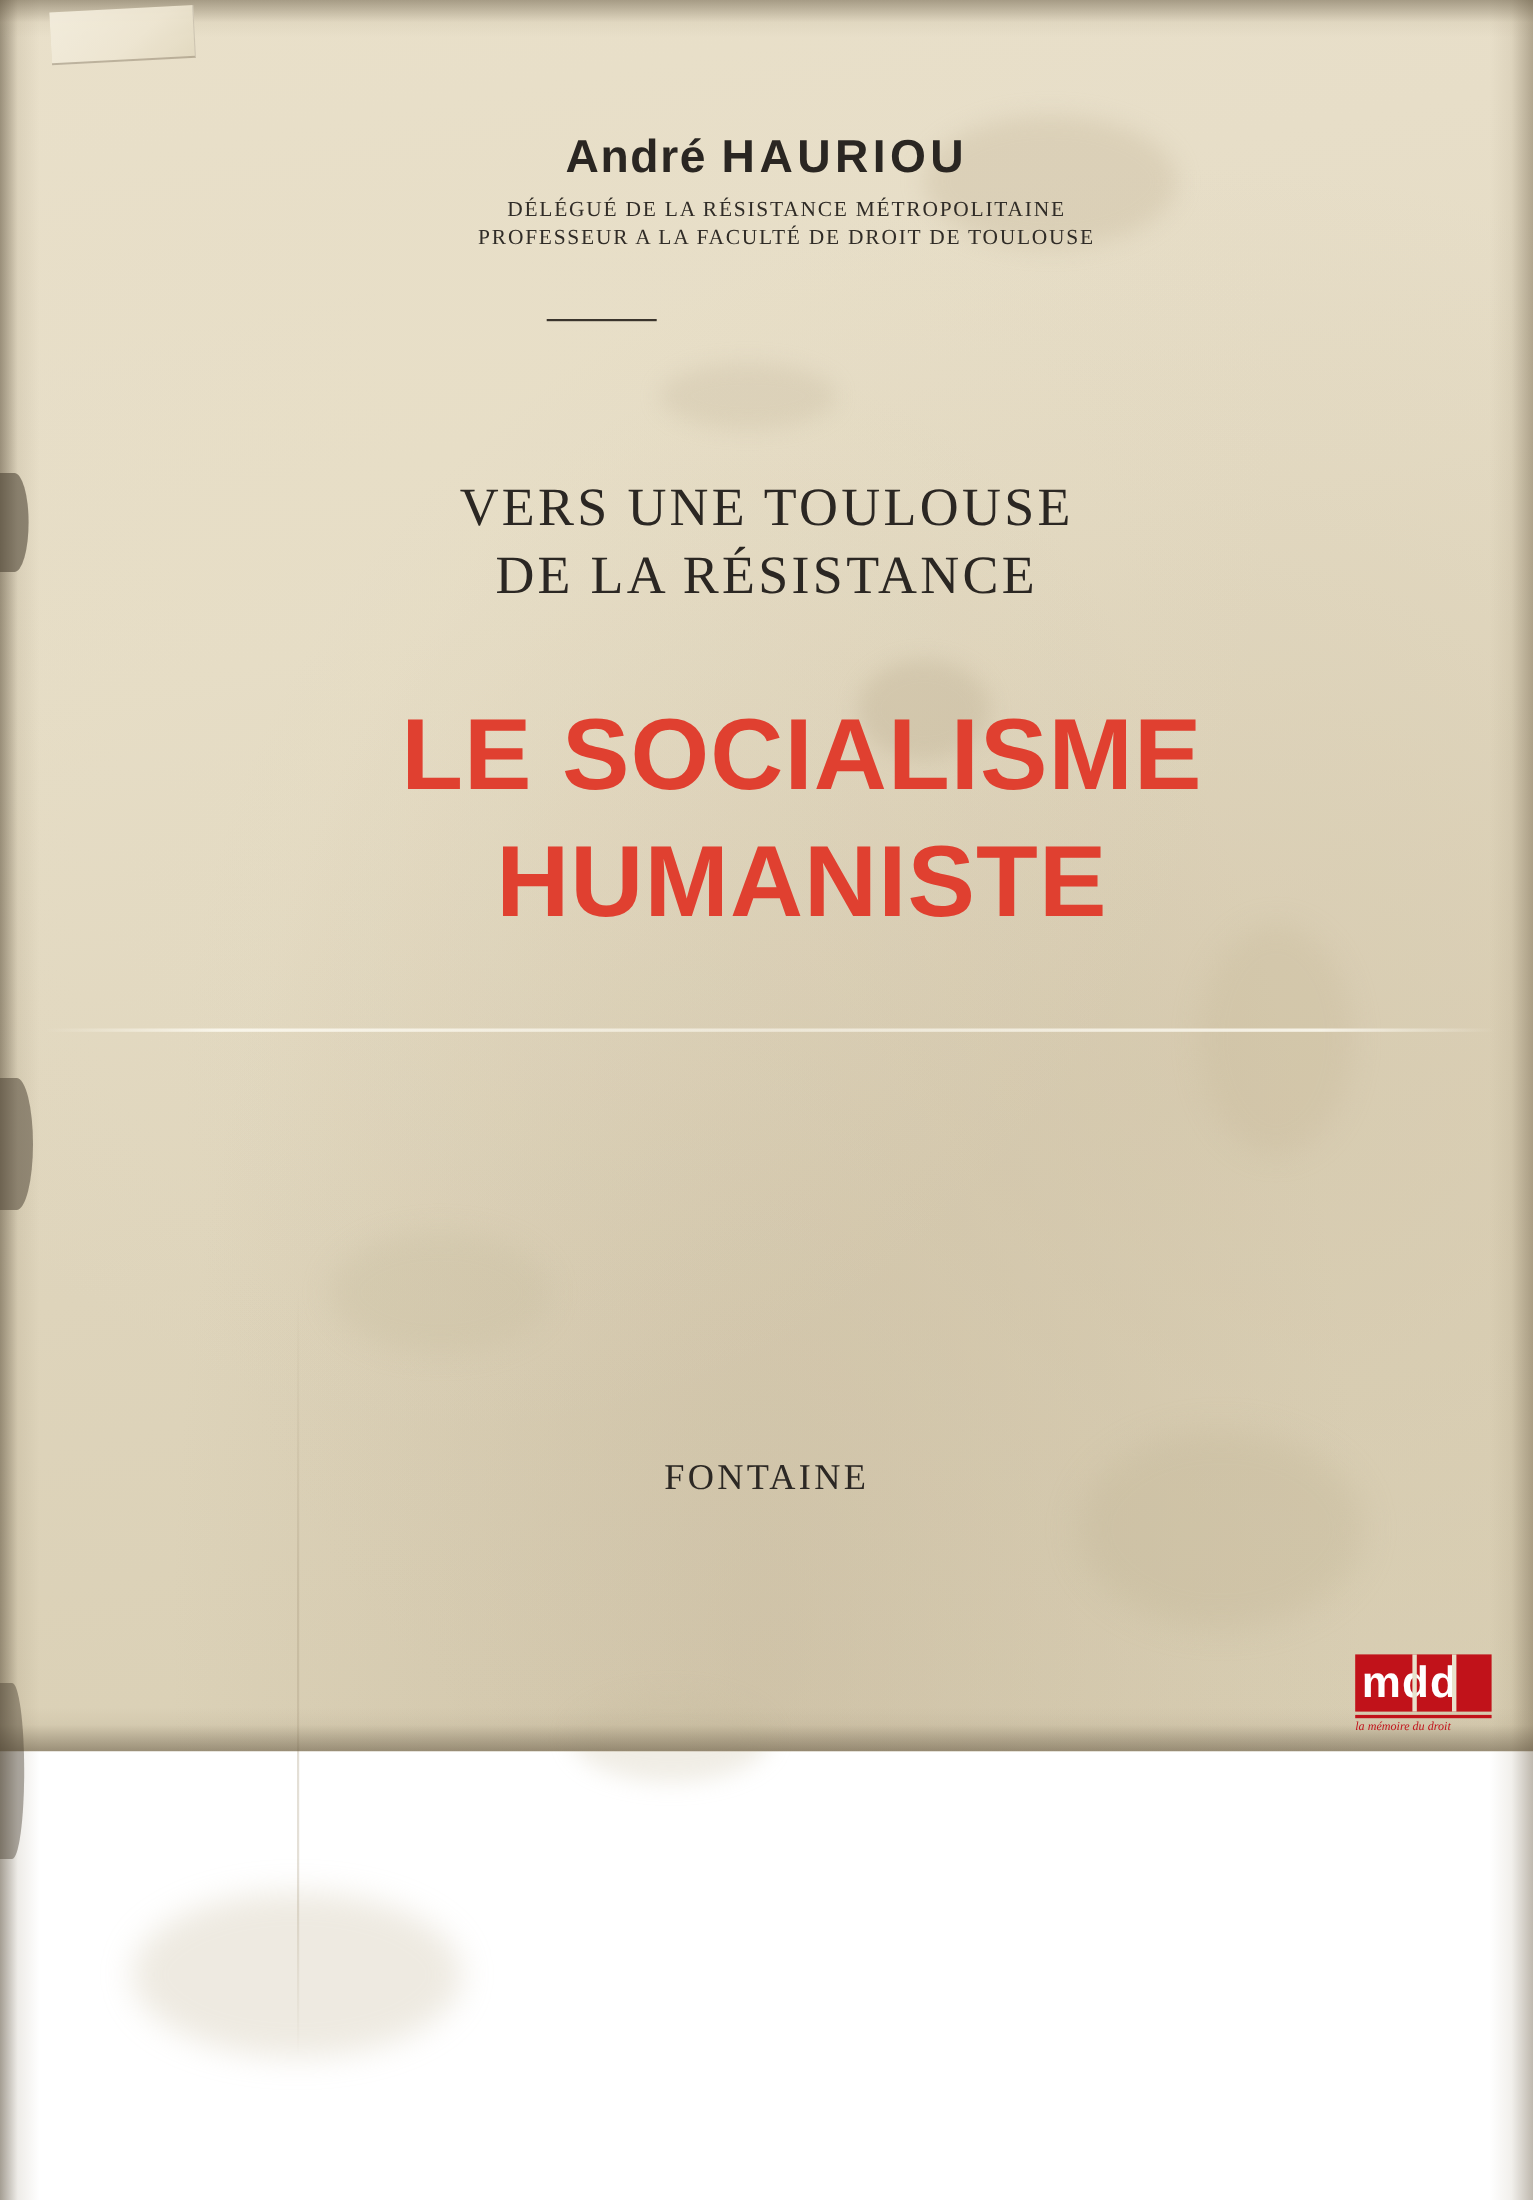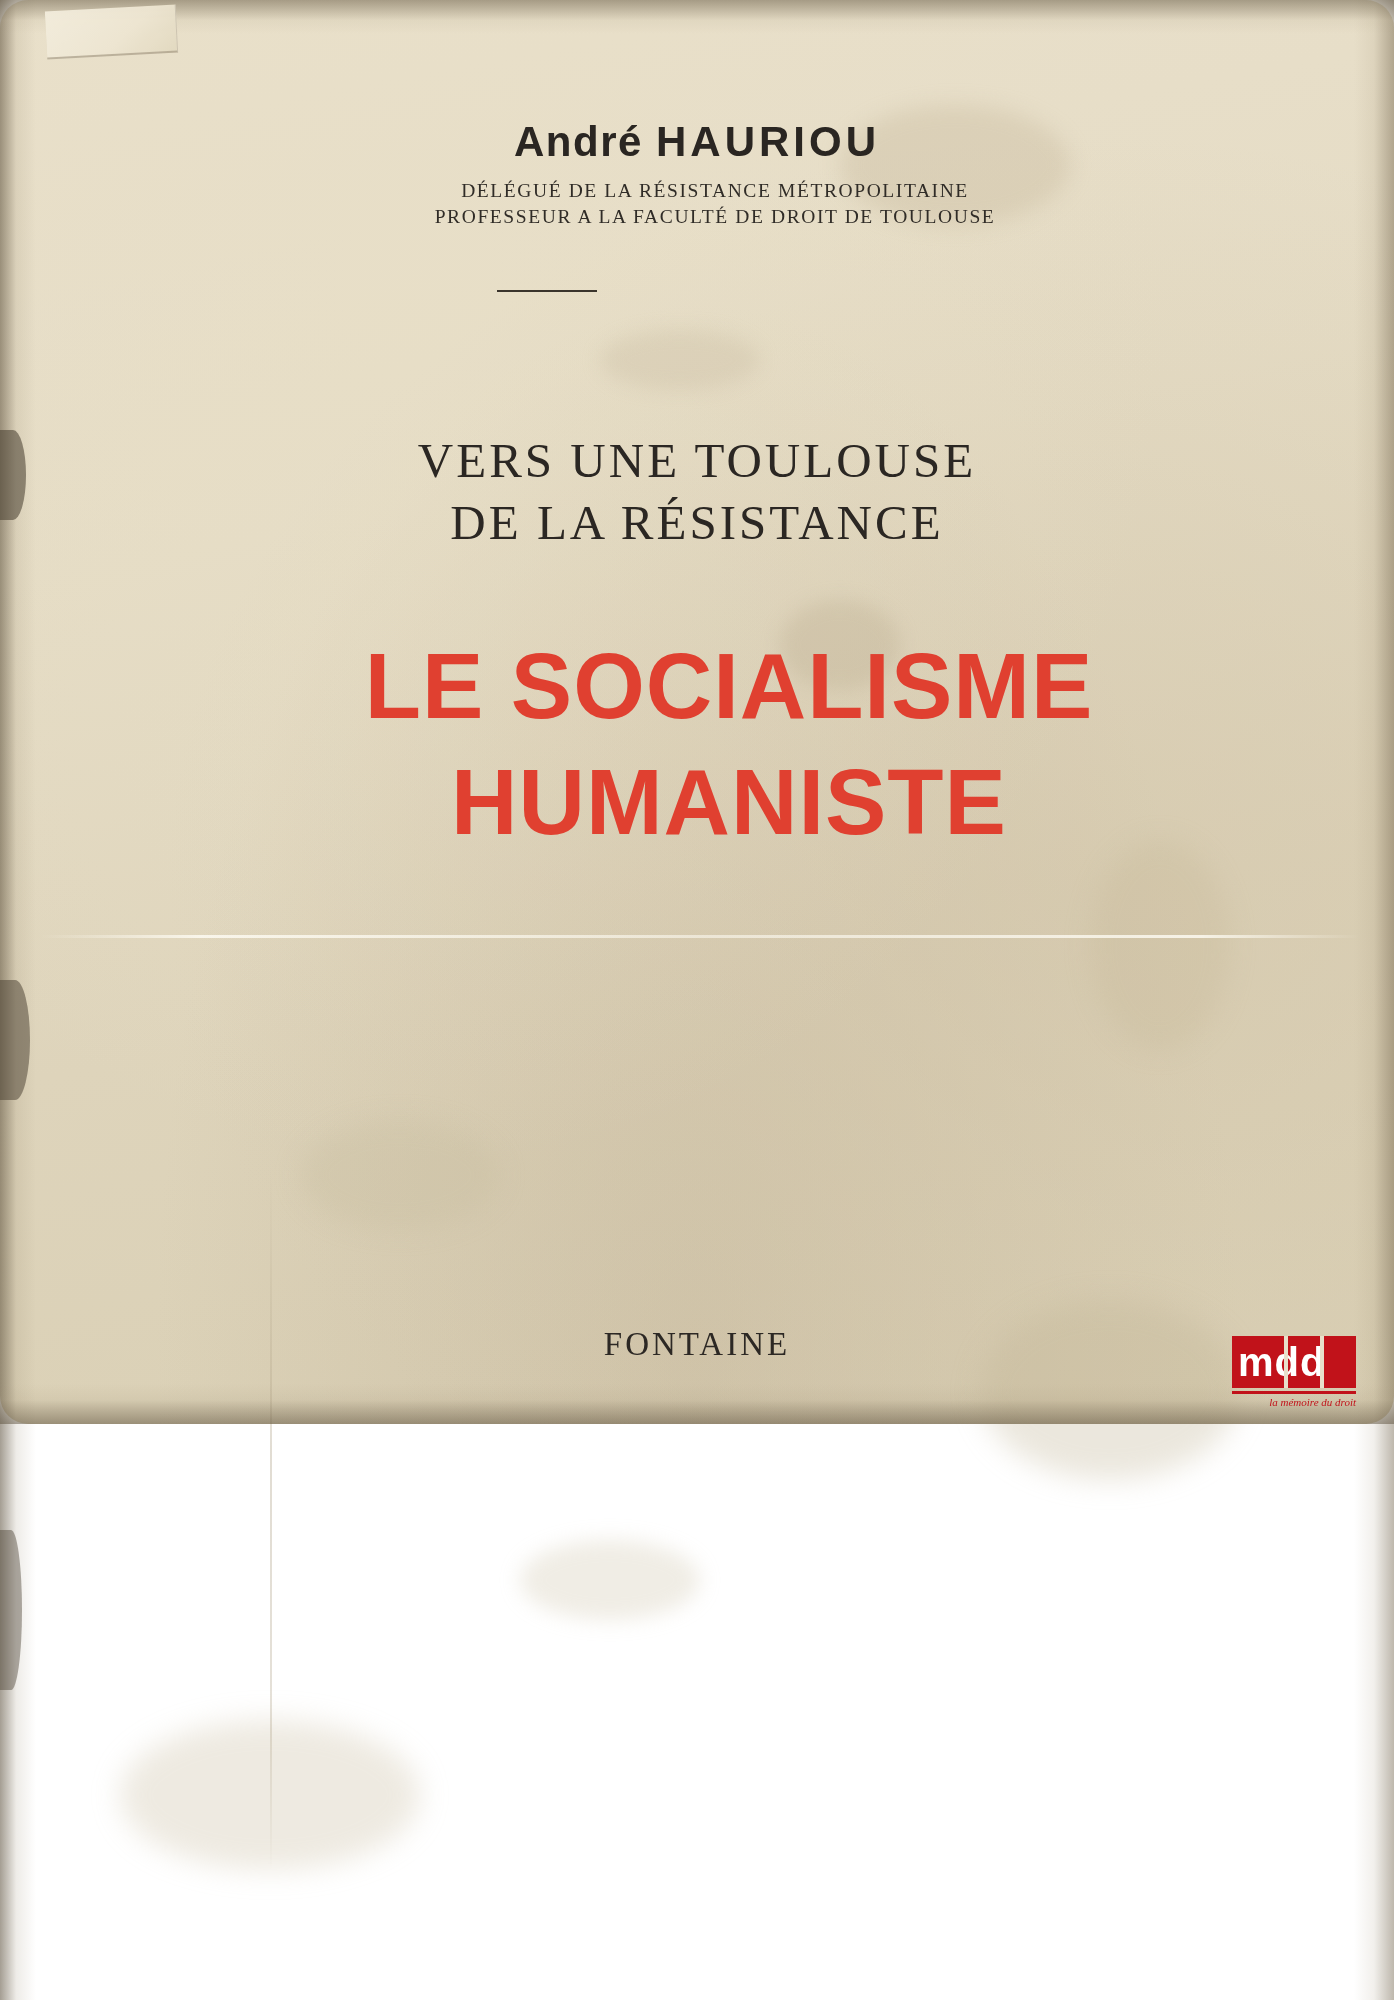--- a/index.html
+++ b/index.html
@@ -13,27 +13,26 @@
     overflow: hidden;
     font-family: "Liberation Serif", serif;
   }
 
   
   #cover {
     position: absolute;
     left: 0;
     top: 0;
     width: 1394px;
-    height: 1424px;
+    height: 1592px;
     background:
       radial-gradient(ellipse at 30% 20%, rgba(232,223,199,0.55) 0%, rgba(232,223,199,0) 55%),
       radial-gradient(ellipse at 78% 62%, rgba(206,192,163,0.45) 0%, rgba(206,192,163,0) 60%),
       radial-gradient(ellipse at 50% 95%, rgba(196,182,155,0.5) 0%, rgba(196,182,155,0) 55%),
       linear-gradient(170deg, #e9e0cb 0%, #e5dcc5 35%, #ded4bb 65%, #d9cfb4 100%);
-    border-radius: 28px;
   }
 
   
   .edge-left {
     position: absolute;
     left: 0; top: 0;
     width: 36px; height: 2000px;
     background: linear-gradient(to right, rgba(90,78,58,0.55), rgba(150,136,110,0.16) 45%, rgba(255,255,255,0) 100%);
   }
   .edge-right {
@@ -208,21 +207,21 @@
     position: absolute;
     left: 0; top: 55px;
     width: 124px;
     height: 3px;
     background: #c1121a;
   }
   #mdd-logo .mdd-tag {
     position: absolute;
     left: 0; top: 60px;
     width: 124px;
-    text-align: right;
+    text-align: left;
     font-family: "Liberation Serif", serif;
     font-size: 11px;
     font-style: italic;
     color: #c1121a;
     white-space: nowrap;
   }
   
   #mdd-logo .cut {
     position: absolute;
     top: 0;

